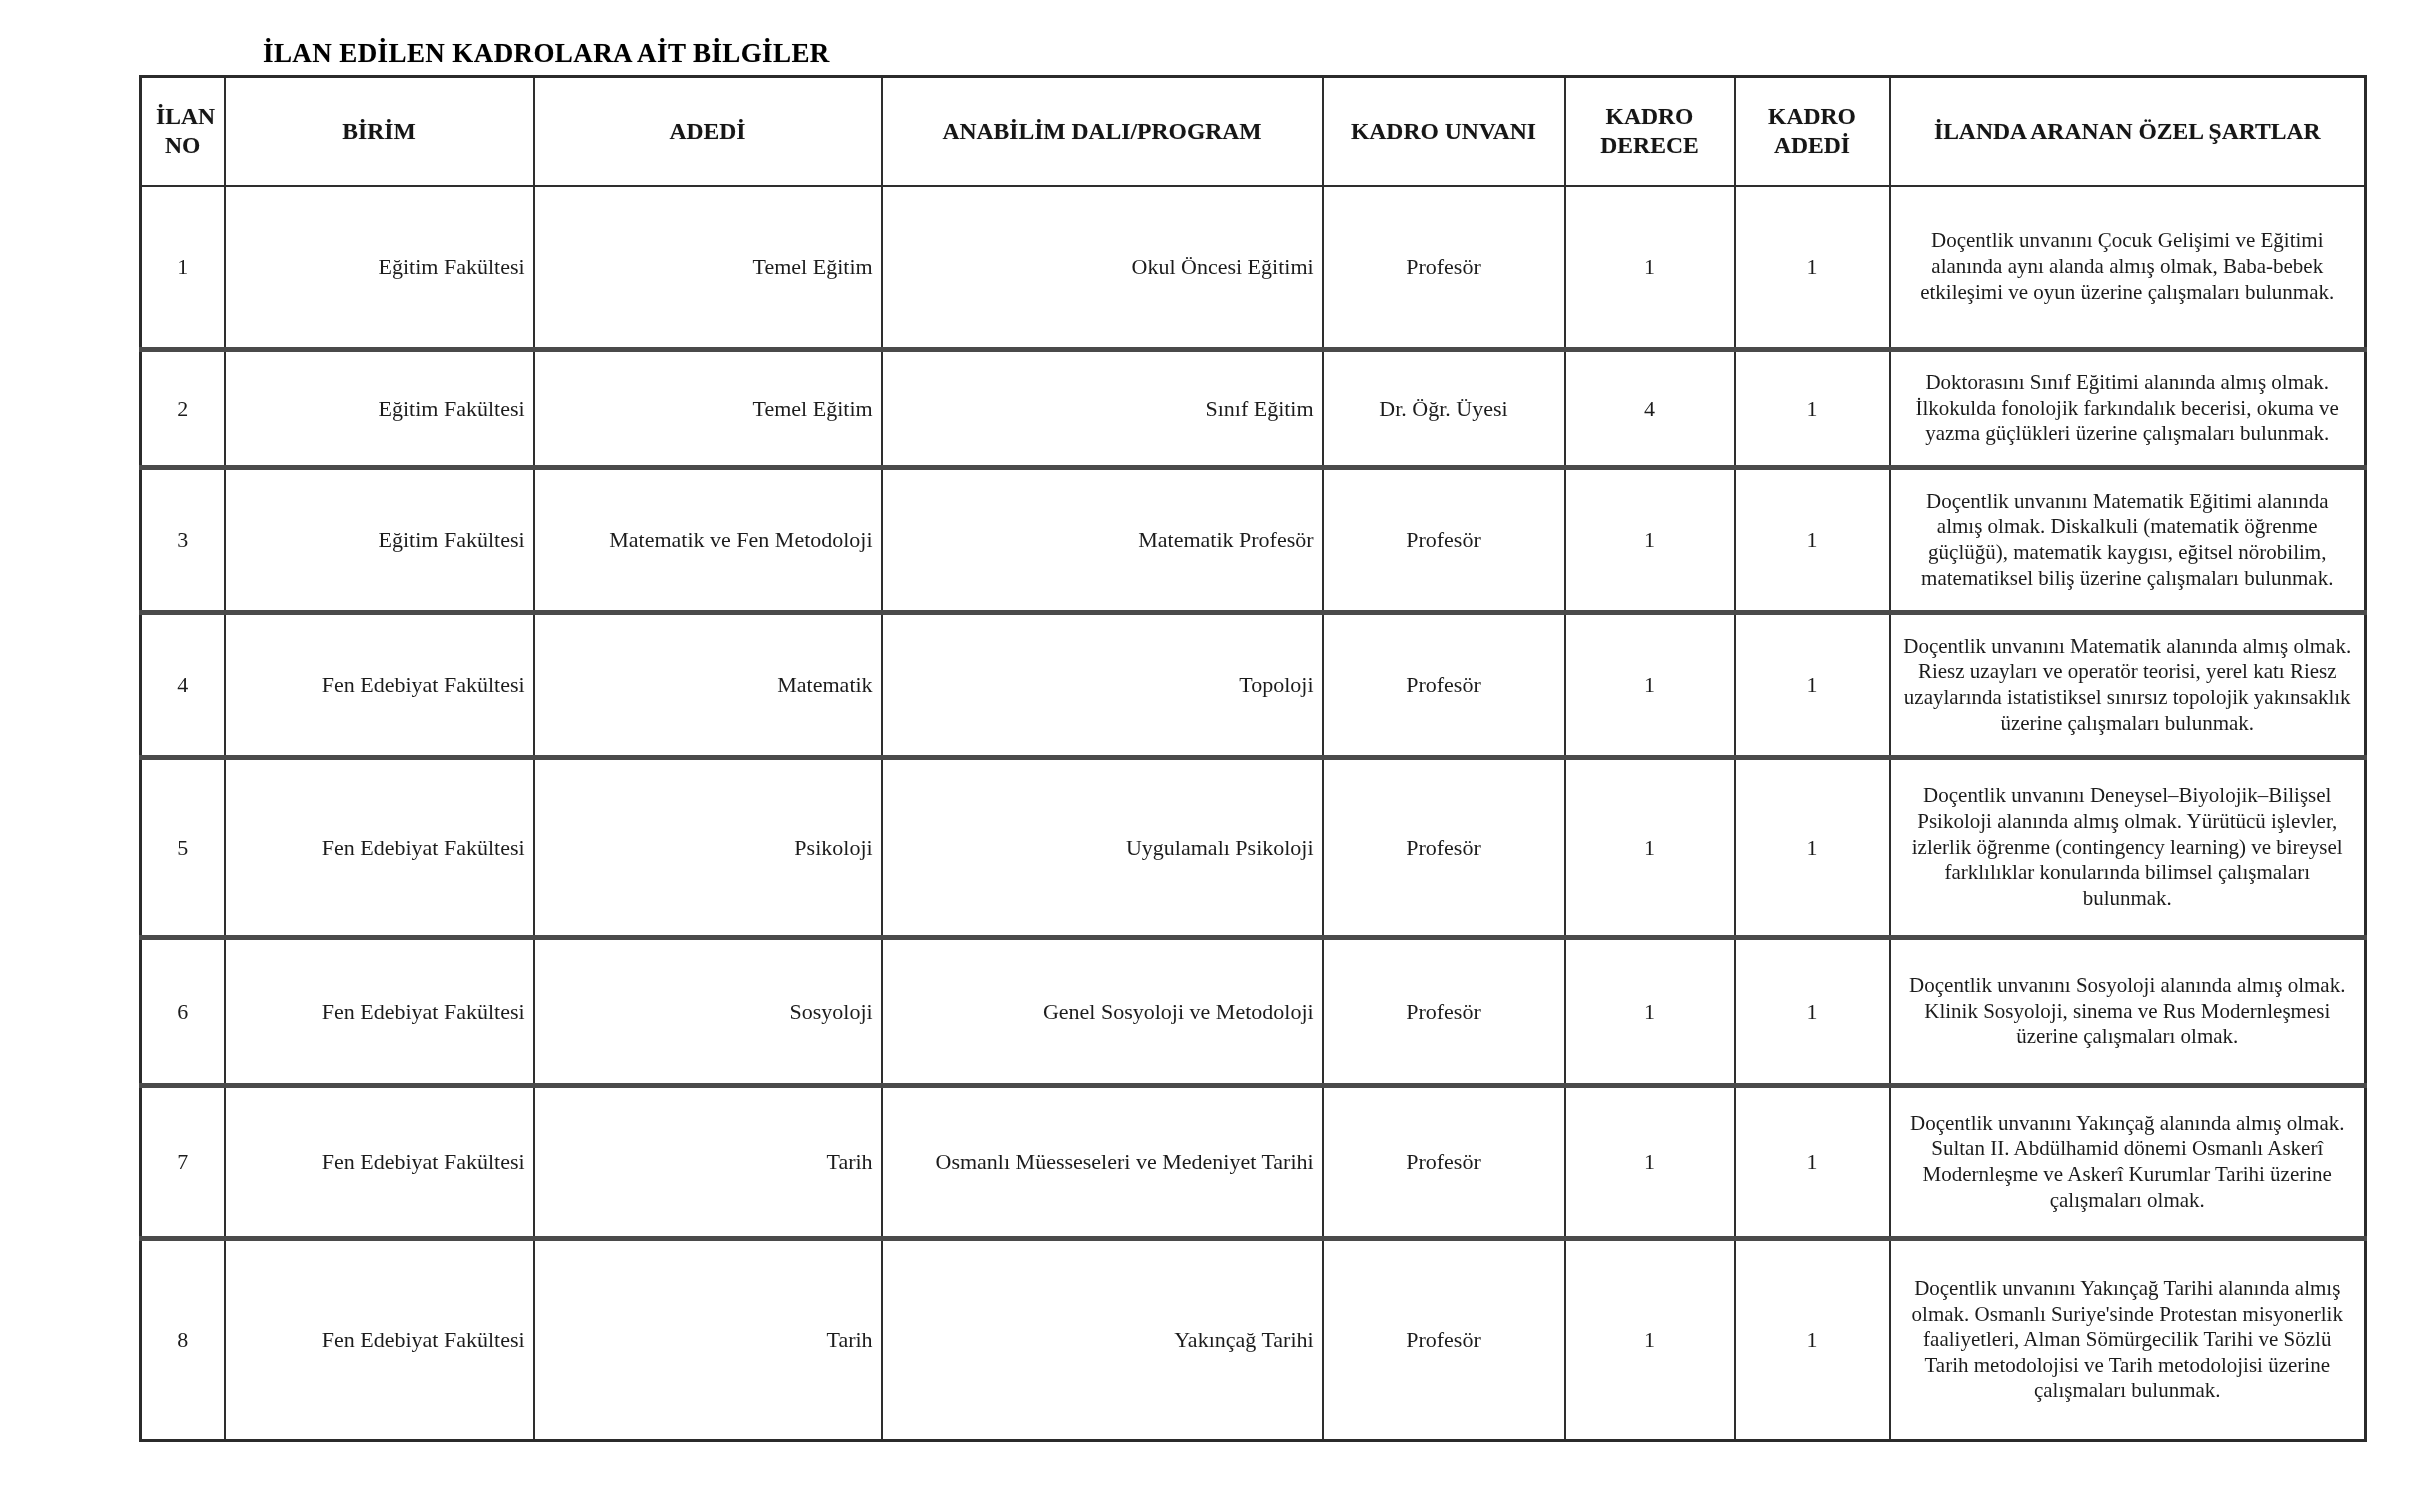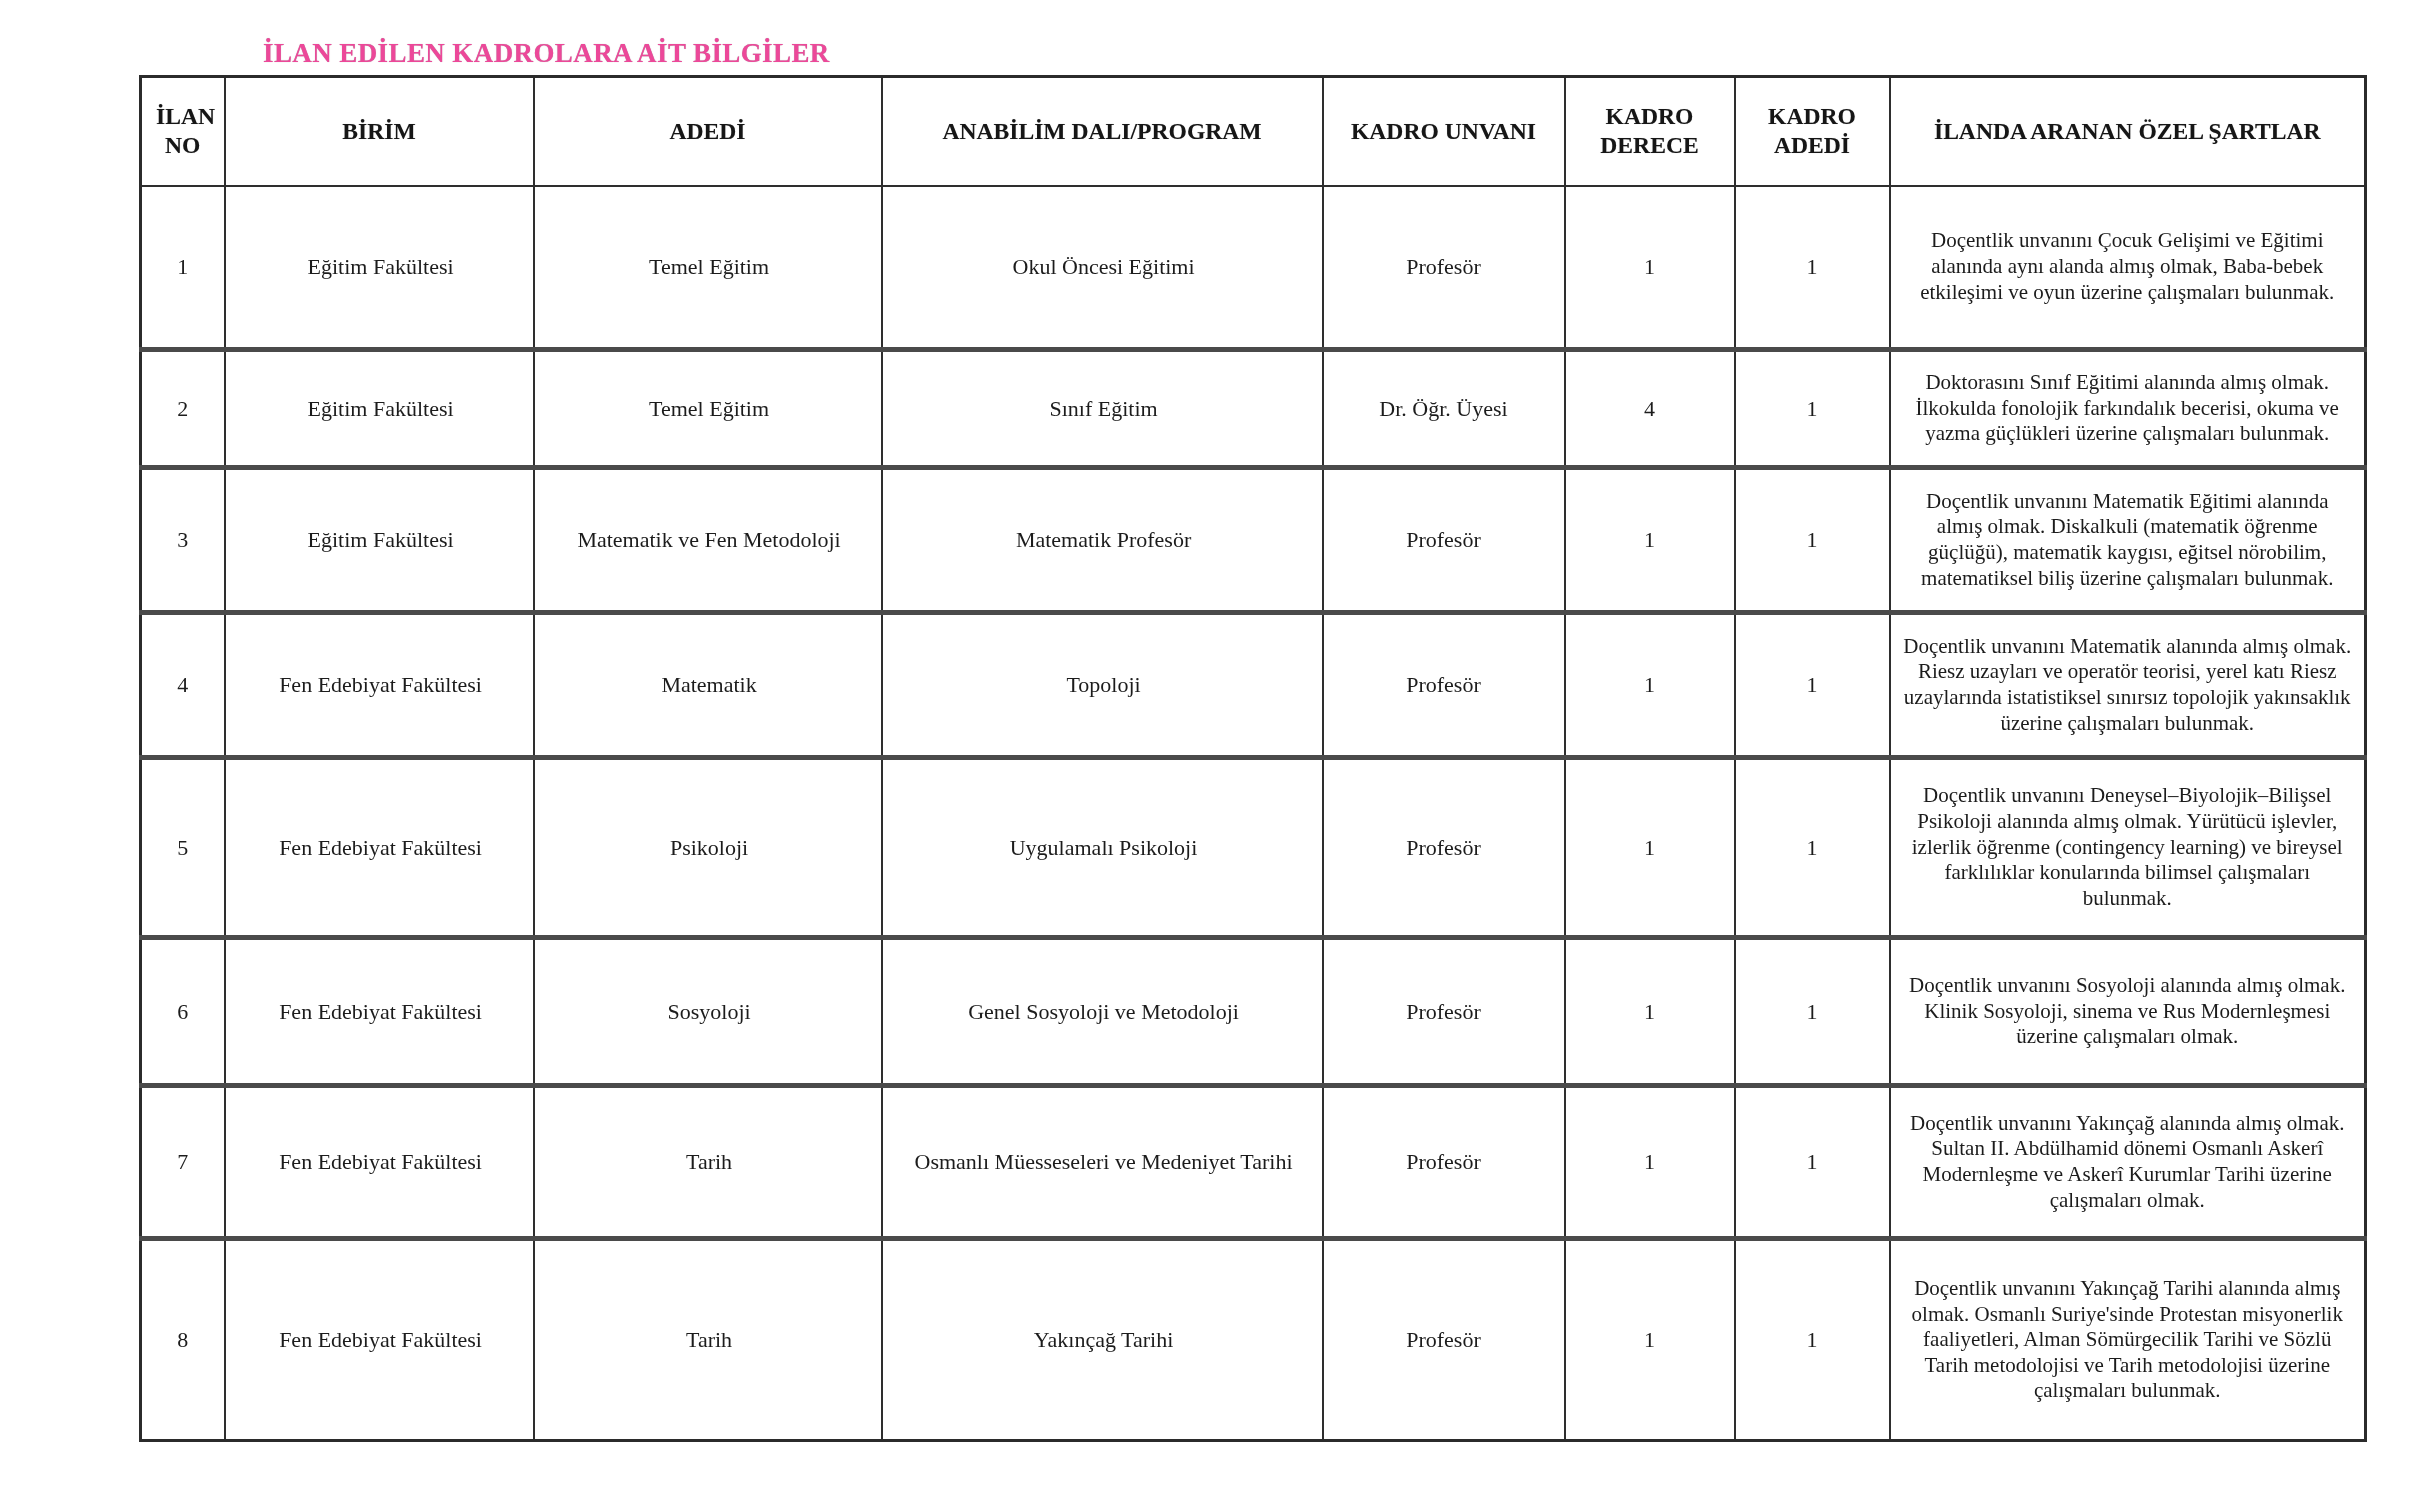--- a/index.html
+++ b/index.html
@@ -19,21 +19,21 @@
     background: #ffffff;
   }
   .doc-title {
     position: absolute;
     left: 263px;
     top: 38px;
     font-size: 27px;
     font-weight: bold;
     letter-spacing: 0.4px;
     white-space: nowrap;
-    color: #ec4899;
+    color: #000000;
     text-shadow: 0 0 0.8px rgba(0,0,0,0.35);
   }
   table.kadro-table {
     position: absolute;
     left: 139px;
     top: 75px;
     width: 2228px;
     border-collapse: collapse;
     table-layout: fixed;
     border: 3.1px solid #2b2b2b;
@@ -68,21 +68,21 @@
   }
   td {
     font-size: 22px;
     line-height: 1.25;
   }
   td.col-ilan_no, td.col-unvan, td.col-derece, td.col-adet {
     text-align: center;
     padding: 3.1px 6.3px;
   }
   td.col-birim, td.col-bolum, td.col-anabilim {
-    text-align: center;
+    text-align: right;
     padding: 3.1px 7.9px 3.1px 11px;
   }
   td.col-sartlar {
     text-align: center;
     font-size: 21px;
     line-height: 1.22;
     padding: 6.3px 11px 6.3px 11px;
   }
 </style>
 </head>

